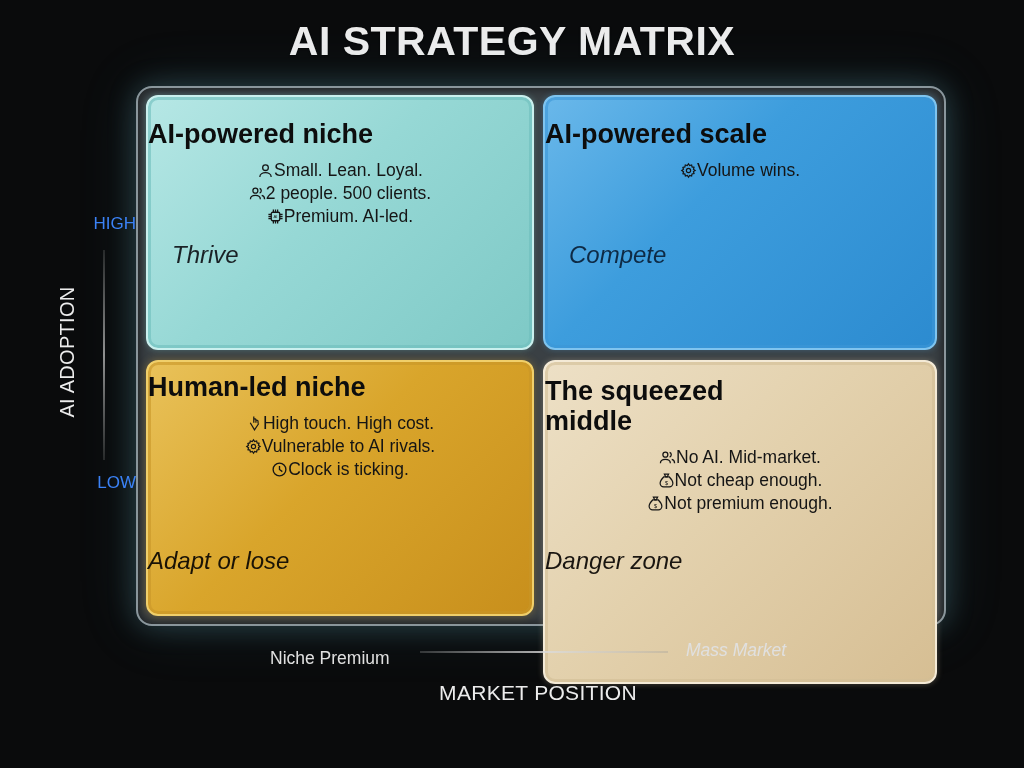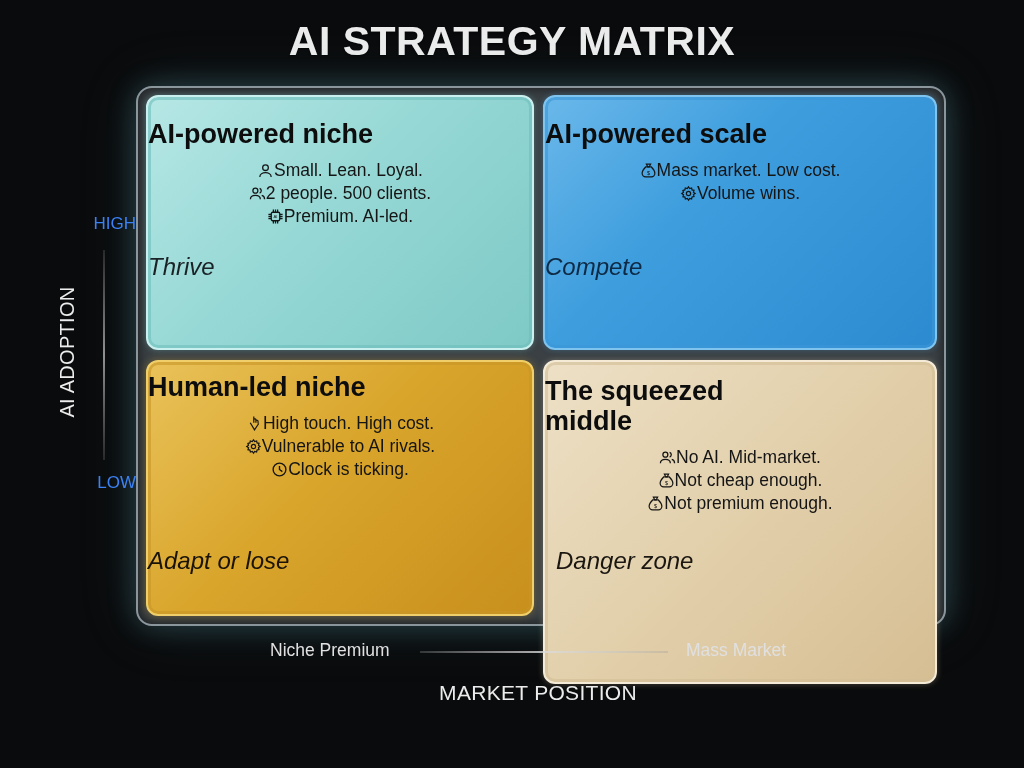--- a/index.html
+++ b/index.html
@@ -81,27 +81,27 @@
     display: flex; justify-content: center; align-items: center;
   }
   .q-item svg { width: 17px; height: 17px; flex: none; }
   .q-verdict {
     position: absolute; left: 0; right: 0;
     font-style: italic;
     font-size: 24px;
     color: #1a2226;
   }
   .q-tl .q-title, .q-tr .q-title { margin-top: 22px; }
-  .q-tl .q-verdict, .q-tr .q-verdict { top: 156px; }
+  .q-tl .q-verdict, .q-tr .q-verdict { top: 144px; padding-left: 24px; }
   .q-tr .q-verdict { color: #0e2a45; }
   .q-bl .q-title { margin-top: 10px; }
   .q-bl .q-verdict { top: 185px; color: #1a1306; }
   .q-br .q-title { margin-top: 14px; }
   .q-br .q-list { margin-top: 10px; }
-  .q-br .q-verdict { top: 185px; color: #1a1611; padding-left: 11px; }
+  .q-br .q-verdict { top: 185px; color: #1a1611; }
 
   .y-high, .y-low {
     position: absolute; left: 70px; width: 66px;
     text-align: right;
     color: #3b82f6; font-size: 17px;
   }
   .y-high { top: 214px; }
   .y-low { top: 473px; }
   .y-line {
     position: absolute; left: 103px; top: 250px;
@@ -113,22 +113,22 @@
     left: 67px; top: 352px;
     transform: translate(-50%, -50%) rotate(-90deg);
     color: #ededed; font-size: 20px;
     white-space: nowrap;
     letter-spacing: 0.3px;
   }
   .x-left, .x-right {
     position: absolute; top: 640px;
     color: #e0e0e0; font-size: 17.5px;
   }
-  .x-left { left: 270px; }
-  .x-right { left: 686px; }
+  .x-left { left: 270px; margin-top: 8px; }
+  .x-right { left: 686px; font-style: italic; }
   .x-line {
     position: absolute; left: 420px; top: 651px;
     width: 248px; height: 2px;
     background: linear-gradient(90deg, rgba(150,150,150,0.3), rgba(220,220,220,0.8), rgba(150,150,150,0.3));
   }
   .x-label {
     position: absolute; top: 681px; left: 0; width: 1076px;
     text-align: center;
     color: #ececec; font-size: 21px;
     letter-spacing: 0.3px;
@@ -174,28 +174,20 @@
     </div>
   </div>
   <div class="q-verdict">Thrive</div>
 </div>
 
 <div class="quad q-tr">
   <div class="q-title">AI-powered scale</div>
   <div class="q-list">
     <div class="q-item">
       <svg viewBox="0 0 24 24" fill="none" stroke="#151515" stroke-width="1.7">
-          <path d="M9 3h6l-2 4h-2z"></path>
-          <path d="M8 7h8c3 3 5 6 5 9a5 5 0 0 1-5 5H8a5 5 0 0 1-5-5c0-3 2-6 5-9z"></path>
-          <text x="12" y="18" font-size="8" text-anchor="middle" fill="#151515" stroke="none">$</text>
-        </svg>
-      <span>Mass market. Low cost.</span>
-    </div>
-    <div class="q-item">
-      <svg viewBox="0 0 24 24" fill="none" stroke="#151515" stroke-width="1.7">
           <circle cx="12" cy="12" r="3"></circle>
           <path d="M12 2.5l1.6 2.4 2.8-.8.6 2.8 2.8.6-.8 2.8 2.4 1.6-2.4 1.6.8 2.8-2.8.6-.6 2.8-2.8-.8L12 21.5l-1.6-2.4-2.8.8-.6-2.8-2.8-.6.8-2.8L2.5 12l2.4-1.6-.8-2.8 2.8-.6.6-2.8 2.8.8z"></path>
         </svg>
       <span>Volume wins.</span>
     </div>
   </div>
   <div class="q-verdict">Compete</div>
 </div>
 
 <div class="quad q-bl">

